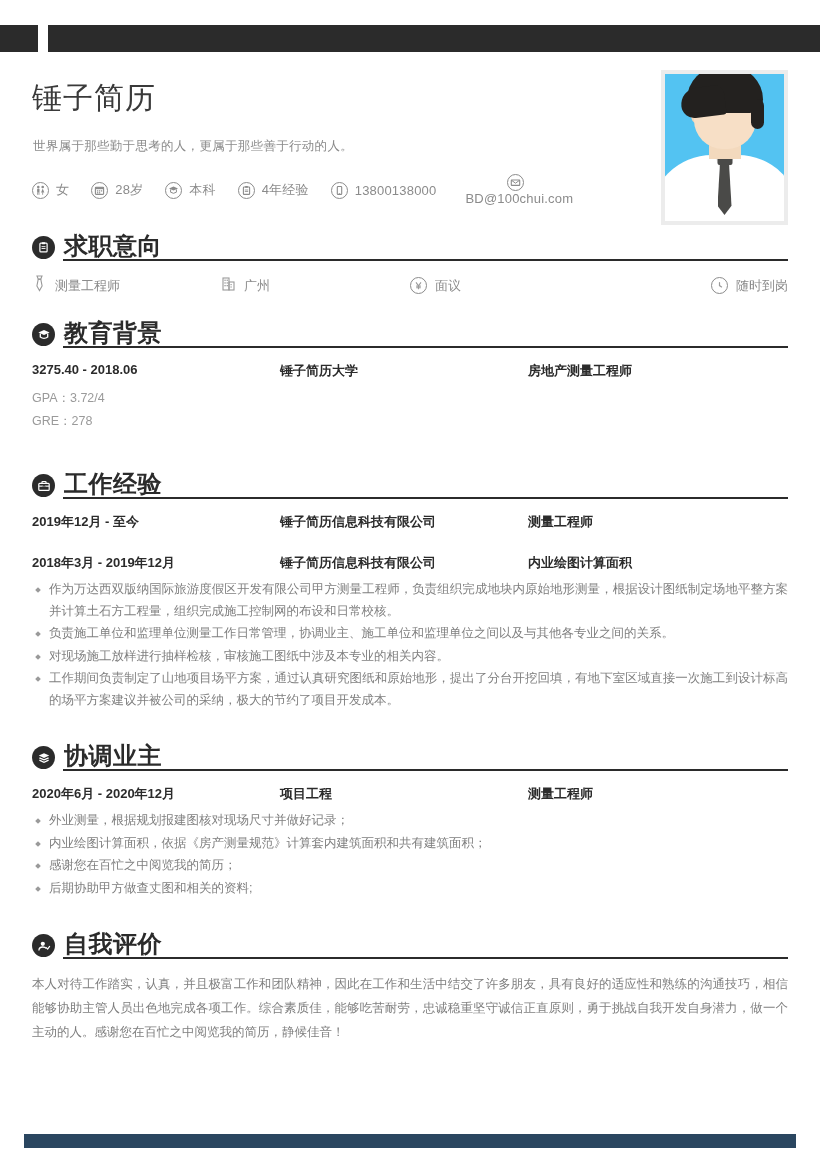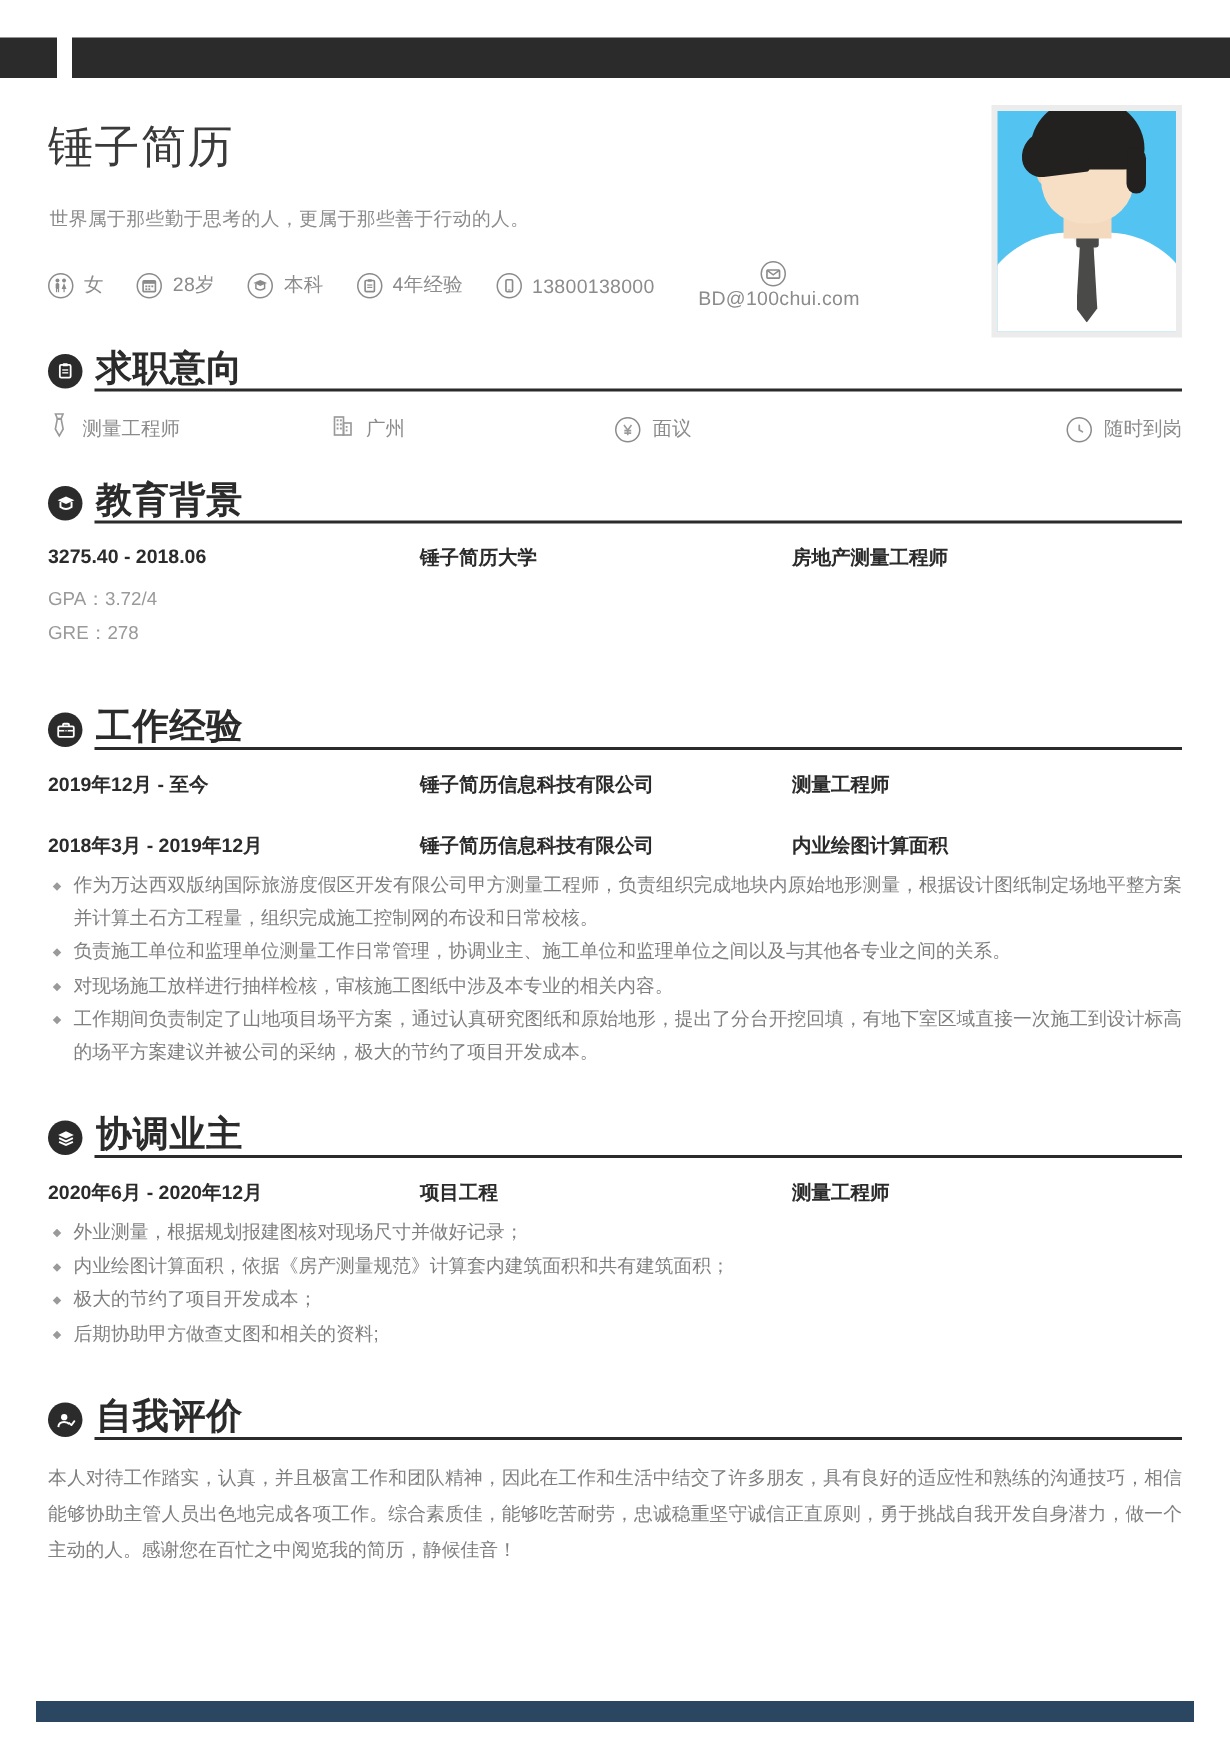--- a/index.html
+++ b/index.html
@@ -585,21 +585,21 @@
 
         <div class="entry">
           <div class="entry-head">
             <span class="eh-date">2020年6月 - 2020年12月</span>
             <span class="eh-org">项目工程</span>
             <span class="eh-role">测量工程师</span>
           </div>
           <ul class="bullets">
             <li class="bullet">外业测量，根据规划报建图核对现场尺寸并做好记录；</li>
             <li class="bullet">内业绘图计算面积，依据《房产测量规范》计算套内建筑面积和共有建筑面积；</li>
-            <li class="bullet">极大的节约了项目开发成本；</li>
+            <li class="bullet">感谢您在百忙之中阅览我的简历；</li>
             <li class="bullet">后期协助甲方做查丈图和相关的资料;</li>
           </ul>
         </div>
       </div>
 
       <div class="sec-spacer-md"></div>
 
       <div class="section">
         <div class="sec-head">
           <span class="sec-badge">

